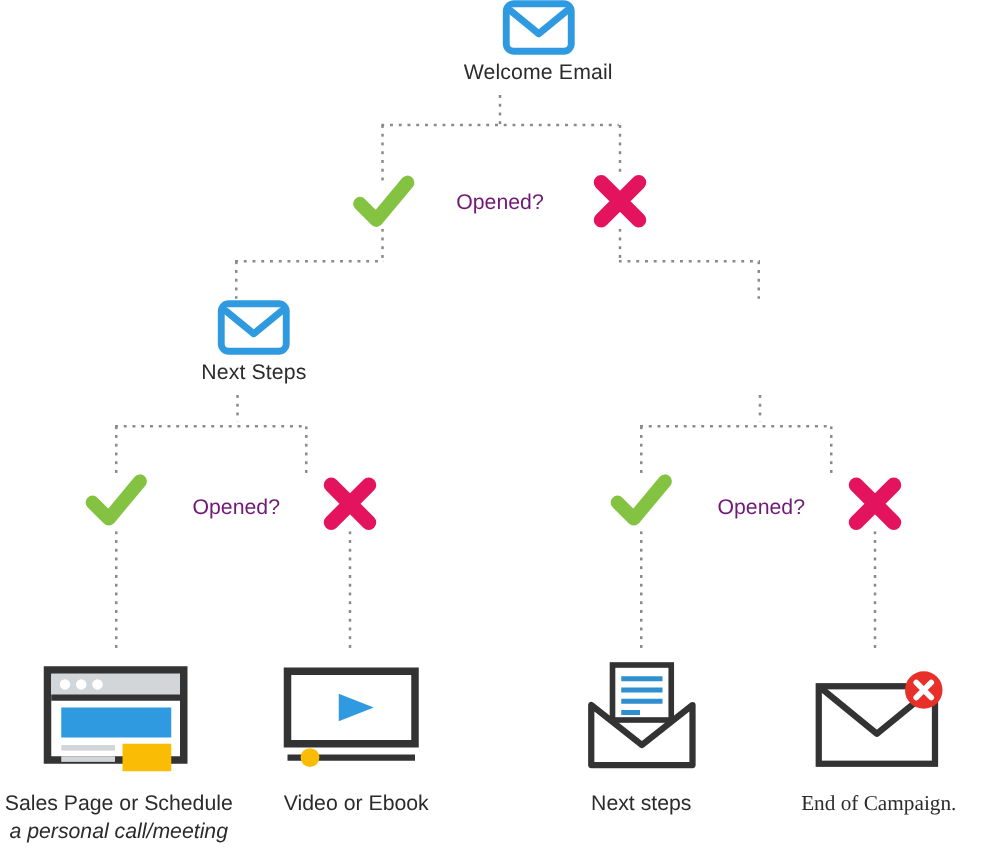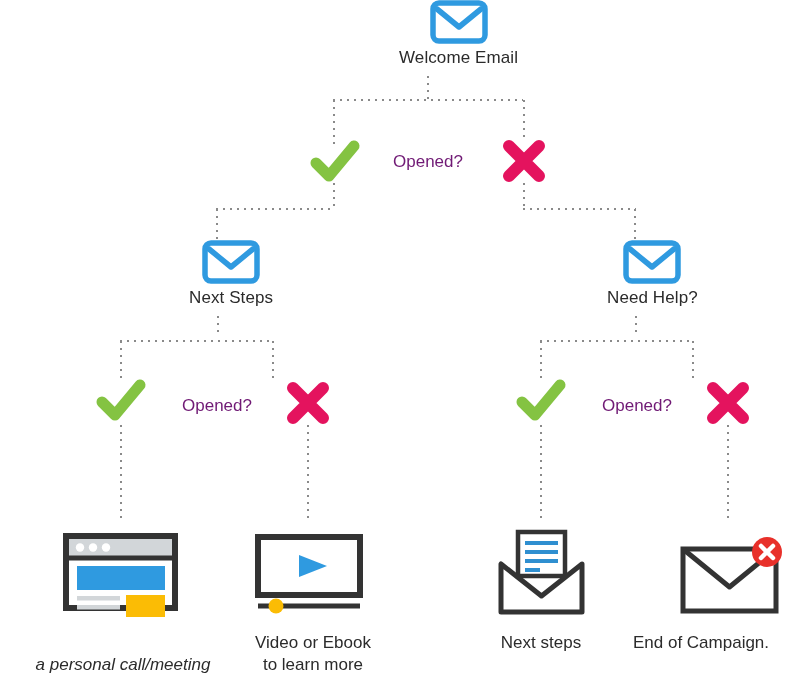--- a/index.html
+++ b/index.html
@@ -3,21 +3,21 @@
 <meta charset="utf-8">
 <style>
   html,body{margin:0;padding:0;}
   body{
     width:800px;height:693px;
     background:#ffffff;
     font-family:"Liberation Sans","DejaVu Sans",sans-serif;
     color:#231f20;
     overflow:hidden;
   }
-  #stage{position:relative;width:680px;height:693px;margin-left:28px;}
+  #stage{position:relative;width:680px;height:693px;}
 
   
   .node{position:absolute;display:flex;flex-direction:column;align-items:center;}
 
   
   .node-label{
     font-size:17px;
     line-height:21px;
     color:#2b2b2b;
     text-align:center;
@@ -106,29 +106,20 @@
   <div class="node" style="left:161px;top:240px;">
     <span class="icon-env">
       <svg class="icon-env" viewBox="0 0 58 44" xmlns="http://www.w3.org/2000/svg">
         <rect x="3" y="3" width="52" height="38" rx="6" ry="6" fill="none" stroke="#2f9ae0" stroke-width="5.5"></rect>
         <path d="M7 9 L29 27 L51 9" fill="none" stroke="#2f9ae0" stroke-width="5.5" stroke-linecap="round" stroke-linejoin="round"></path>
       </svg>
     </span>
     <span class="node-label">Next Steps</span>
   </div>
 
-  <div class="node" style="left:579px;top:240px;">
-    <span class="icon-env">
-      <svg class="icon-env" viewBox="0 0 58 44" xmlns="http://www.w3.org/2000/svg">
-        <rect x="3" y="3" width="52" height="38" rx="6" ry="6" fill="none" stroke="#2f9ae0" stroke-width="5.5"></rect>
-        <path d="M7 9 L29 27 L51 9" fill="none" stroke="#2f9ae0" stroke-width="5.5" stroke-linecap="round" stroke-linejoin="round"></path>
-      </svg>
-    </span>
-    <span class="node-label">Need Help?</span>
-  </div>
 
   <div class="dotv" style="left:189px;top:316px;height:21px;"></div>
   <div class="doth" style="left:92px;top:340px;width:153px;"></div>
   <div class="dotv" style="left:92px;top:341px;height:38px;"></div>
   <div class="dotv" style="left:244px;top:341px;height:38px;"></div>
 
   <div class="dotv" style="left:607px;top:316px;height:21px;"></div>
   <div class="doth" style="left:512px;top:340px;width:153px;"></div>
   <div class="dotv" style="left:512px;top:341px;height:38px;"></div>
   <div class="dotv" style="left:664px;top:341px;height:38px;"></div>
@@ -169,32 +160,32 @@
       <line x1="6" y1="25" x2="109" y2="25" stroke="#333333" stroke-width="5"></line>
       <circle cx="17" cy="14.5" r="4.2" fill="#ffffff"></circle>
       <circle cx="30" cy="14.5" r="4.2" fill="#ffffff"></circle>
       <circle cx="43" cy="14.5" r="4.2" fill="#ffffff"></circle>
       <rect x="14" y="33" width="88" height="24" fill="#2f9ae0"></rect>
       <rect x="63" y="62" width="39" height="22" fill="#fbbc05"></rect>
       <rect x="14" y="63" width="43" height="4.5" fill="#d2d6d9"></rect>
       <rect x="14" y="72" width="43" height="4.5" fill="#d2d6d9"></rect>
     </svg>
   </span>
+  <span class="leaf-label" style="left:0px;top:632px;width:190px;">Sales Page or Schedule</span>
   <span class="leaf-label" style="left:0px;top:654px;width:190px;font-style:italic;">a personal call/meeting</span>
 
   <span class="icon-leaf" style="position:absolute;left:226px;top:533px;">
     <svg width="110" height="82" viewBox="0 0 110 82" xmlns="http://www.w3.org/2000/svg">
       <rect x="4" y="4" width="102" height="58" fill="#ffffff" stroke="#333333" stroke-width="6"></rect>
       <path d="M45 22 L73 33 L45 44 Z" fill="#2f9ae0"></path>
       <line x1="4" y1="73" x2="106" y2="73" stroke="#333333" stroke-width="5"></line>
       <circle cx="22" cy="73" r="7.5" fill="#fbbc05"></circle>
     </svg>
   </span>
   <span class="leaf-label" style="left:190px;top:632px;width:190px;">Video or Ebook</span>
-  <span class="leaf-label" style="left:190px;top:654px;width:190px;">to learn more</span>
 
   <span class="icon-leaf" style="position:absolute;left:466px;top:528px;">
     <svg width="95" height="88" viewBox="0 0 95 88" xmlns="http://www.w3.org/2000/svg">
       <rect x="24" y="4" width="47" height="44" fill="#ffffff" stroke="#333333" stroke-width="4.5"></rect>
       <line x1="31" y1="15" x2="64" y2="15" stroke="#2f8fd0" stroke-width="4"></line>
       <line x1="31" y1="24" x2="64" y2="24" stroke="#2f8fd0" stroke-width="4"></line>
       <line x1="31" y1="33" x2="64" y2="33" stroke="#2f8fd0" stroke-width="4"></line>
       <line x1="31" y1="42" x2="46" y2="42" stroke="#2f8fd0" stroke-width="4"></line>
       <path d="M7 36 L7 84 L88 84 L88 36 L47.5 68 Z" fill="#ffffff" stroke="#333333" stroke-width="5" stroke-linejoin="round"></path>
     </svg>
@@ -202,15 +193,15 @@
   <span class="leaf-label" style="left:418px;top:632px;width:190px;">Next steps</span>
 
   <span class="icon-leaf" style="position:absolute;left:650px;top:535px;">
     <svg width="110" height="82" viewBox="0 0 110 82" xmlns="http://www.w3.org/2000/svg">
       <rect x="5" y="14" width="93" height="62" fill="#ffffff" stroke="#333333" stroke-width="5"></rect>
       <path d="M5 14 L51.5 52 L98 14" fill="none" stroke="#333333" stroke-width="5" stroke-linejoin="round"></path>
       <circle cx="89" cy="17" r="15" fill="#e8302a"></circle>
       <path d="M83 11 L95 23 M95 11 L83 23" stroke="#ffffff" stroke-width="4.5" stroke-linecap="round"></path>
     </svg>
   </span>
-  <span class="leaf-label" style="left:576px;top:632px;width:194px;">End of Campaign.</span>
+  <span class="leaf-label" style="left:606px;top:632px;width:194px;font-family:Liberation Serif, serif;">End of Campaign.</span>
 
 </div>
 
 </body></html>

